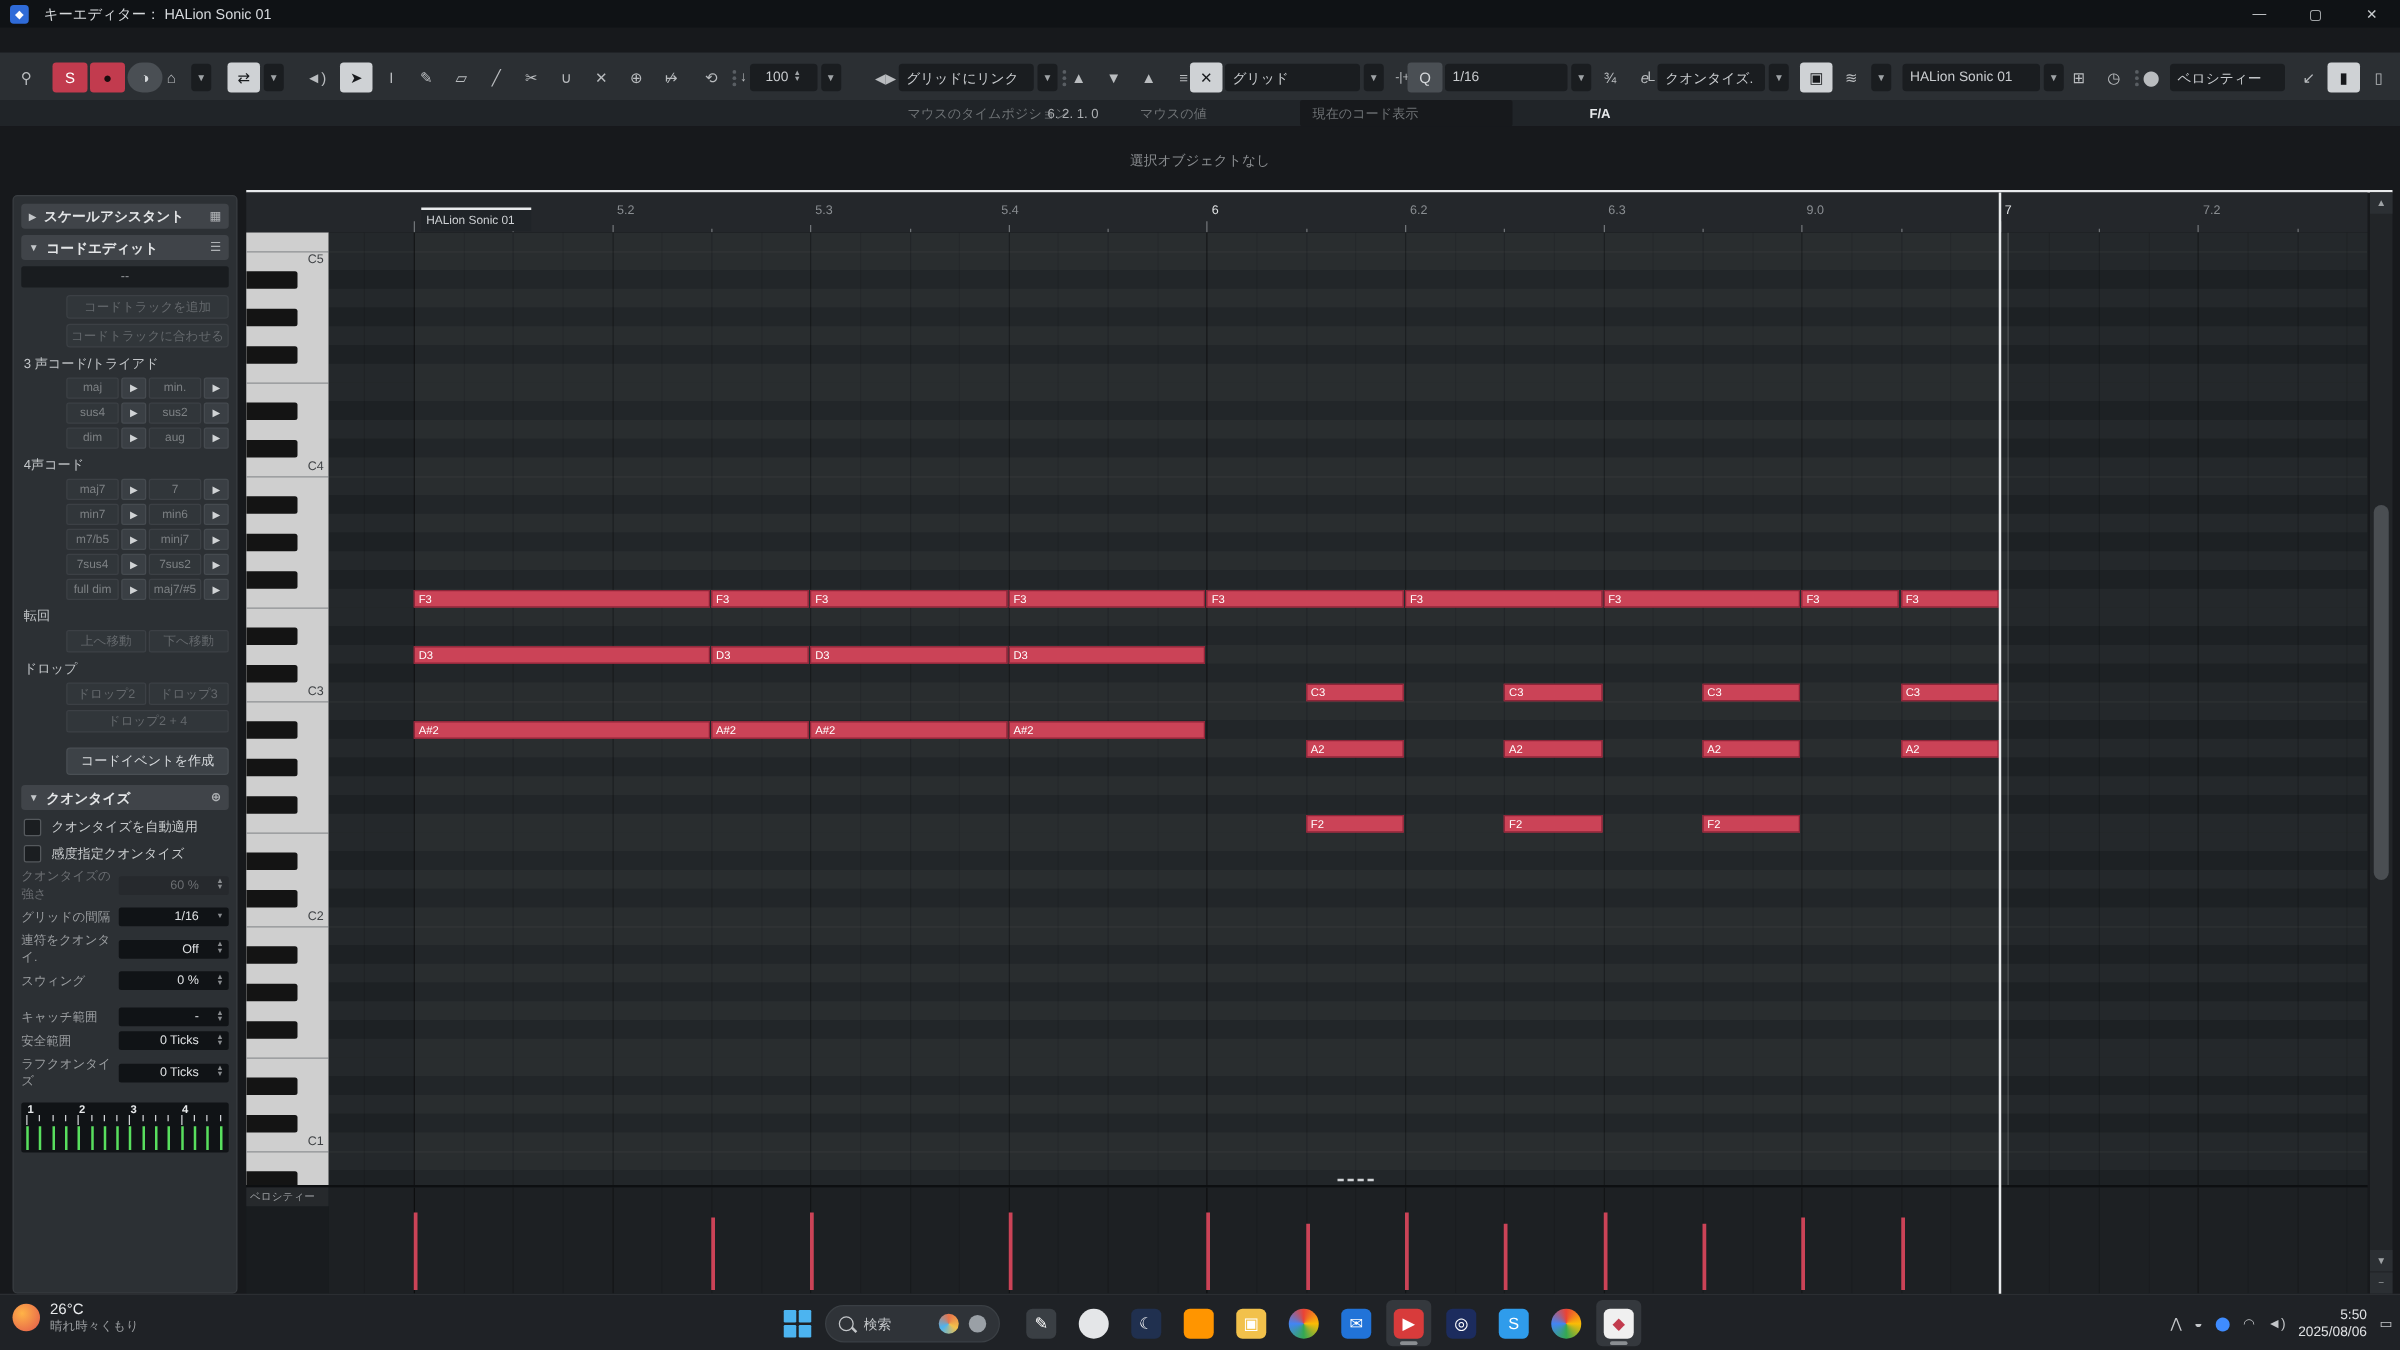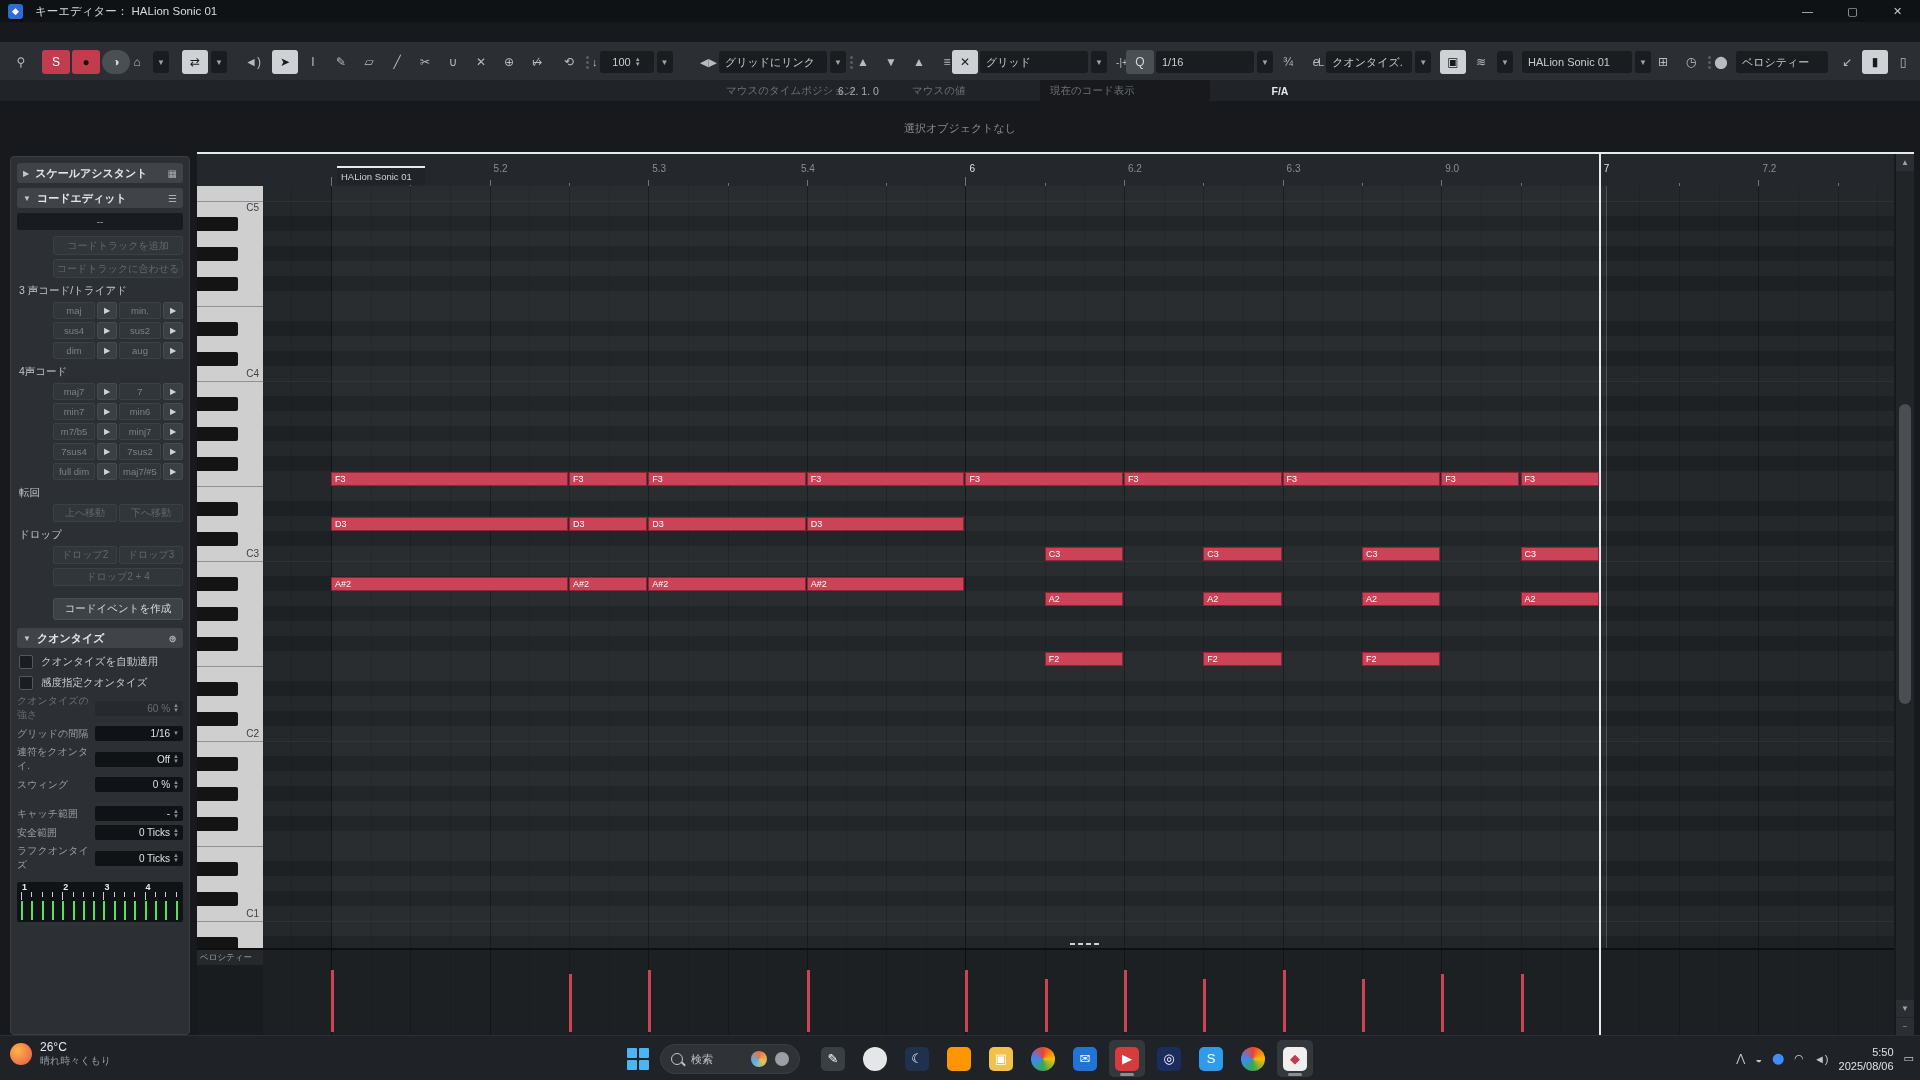--- a/index.html
+++ b/index.html
@@ -46,21 +46,21 @@
   .chordrow{display:flex;gap:2px;margin-bottom:3px;margin-left:36px;}
   .cbtn{flex:1;height:15px;background:#31363a;border:1px solid #3c4045;border-radius:2px;display:flex;align-items:center;justify-content:center;color:#7d8184;font-size:9.5px;}
   .abtn{width:18px;height:15px;background:#3a3f44;border:1px solid #464b50;border-radius:2px;display:flex;align-items:center;justify-content:center;color:#d0d3d5;font-size:8px;}
   .dualrow{display:flex;gap:2px;margin:0 0 4px 36px;}
   .dualrow .sbtn2{flex:1;height:16px;background:#31363a;border:1px solid #3c4045;border-radius:2px;display:flex;align-items:center;justify-content:center;color:#64686c;font-size:10px;}
   .createbtn{height:20px;background:#3d4247;border:1px solid #4a4f54;border-radius:3px;display:flex;align-items:center;justify-content:center;color:#d6d9dc;font-size:10.5px;margin:12px 0 8px 36px;}
   .chk{display:flex;align-items:center;gap:8px;margin:7px 0 0 2px;font-size:10.5px;color:#c9ccce;}
   .chk .box{width:12px;height:12px;background:#1b1e21;border:1px solid #55595d;border-radius:2px;}
   .qrow{display:flex;align-items:center;margin-top:4px;}
   .qrow .ql{flex:1;font-size:10px;color:#9a9da0;}
-  .qrow .qf{width:80px;height:15px;background:#101316;border-radius:2px;display:flex;align-items:center;justify-content:flex-end;padding:0 4px;color:#dfe1e3;font-size:10px;gap:3px;}
+  .qrow .qf{width:80px;height:15px;background:#101316;border-radius:2px;display:flex;align-items:center;justify-content:flex-end;padding:0 4px;color:#dfe1e3;font-size:10px;gap:14px;}
   .qrow .qf .mini{font-size:6px;color:#8a8d90;line-height:5px;}
   .qrow.dis .ql{color:#6b6e72;}
   .qrow.dis .qf{background:#26292d;color:#6b6e72;}
   .gridstrip{position:relative;height:40px;margin:10px 0 6px 0;background:#101316;border-radius:2px;}
   .qbtn{height:19px;background:#34383c;border:1px solid #42474c;border-radius:3px;display:flex;align-items:center;justify-content:center;color:#c3c6c9;font-size:10px;margin:5px 0 0 36px;}
   
   .topline{position:absolute;left:197px;top:152px;width:1717px;height:2px;background:#e8eaec;}
   .ruler{position:absolute;left:197px;top:154px;width:1697px;height:32px;background:#24272b;overflow:hidden;}
   .rlabel{position:absolute;top:9px;font-size:10px;color:#8a8e92;}
   .rlabel.major{color:#e0e2e4;}

